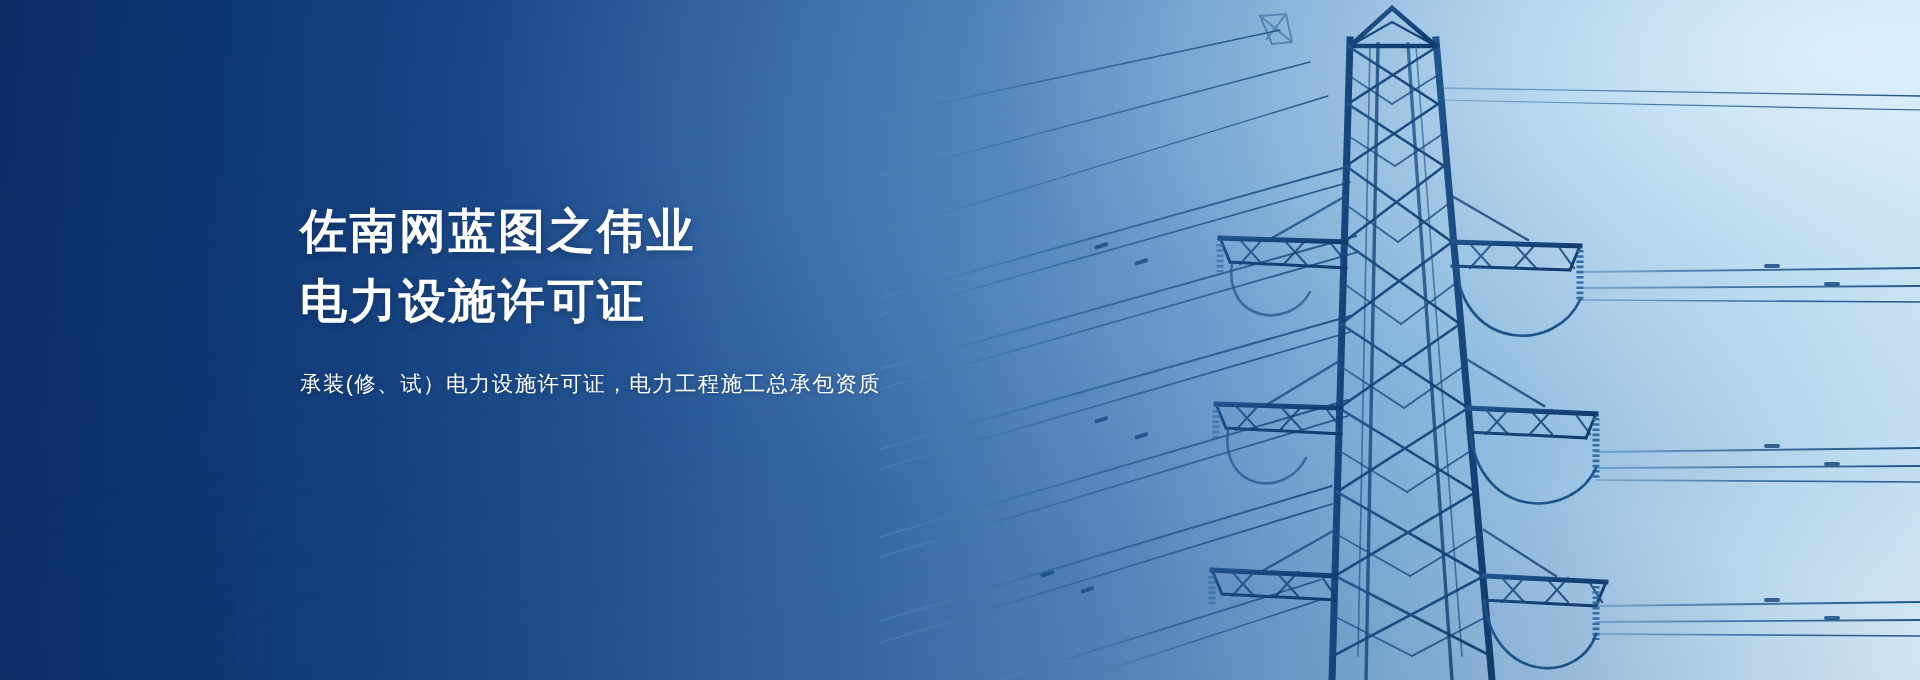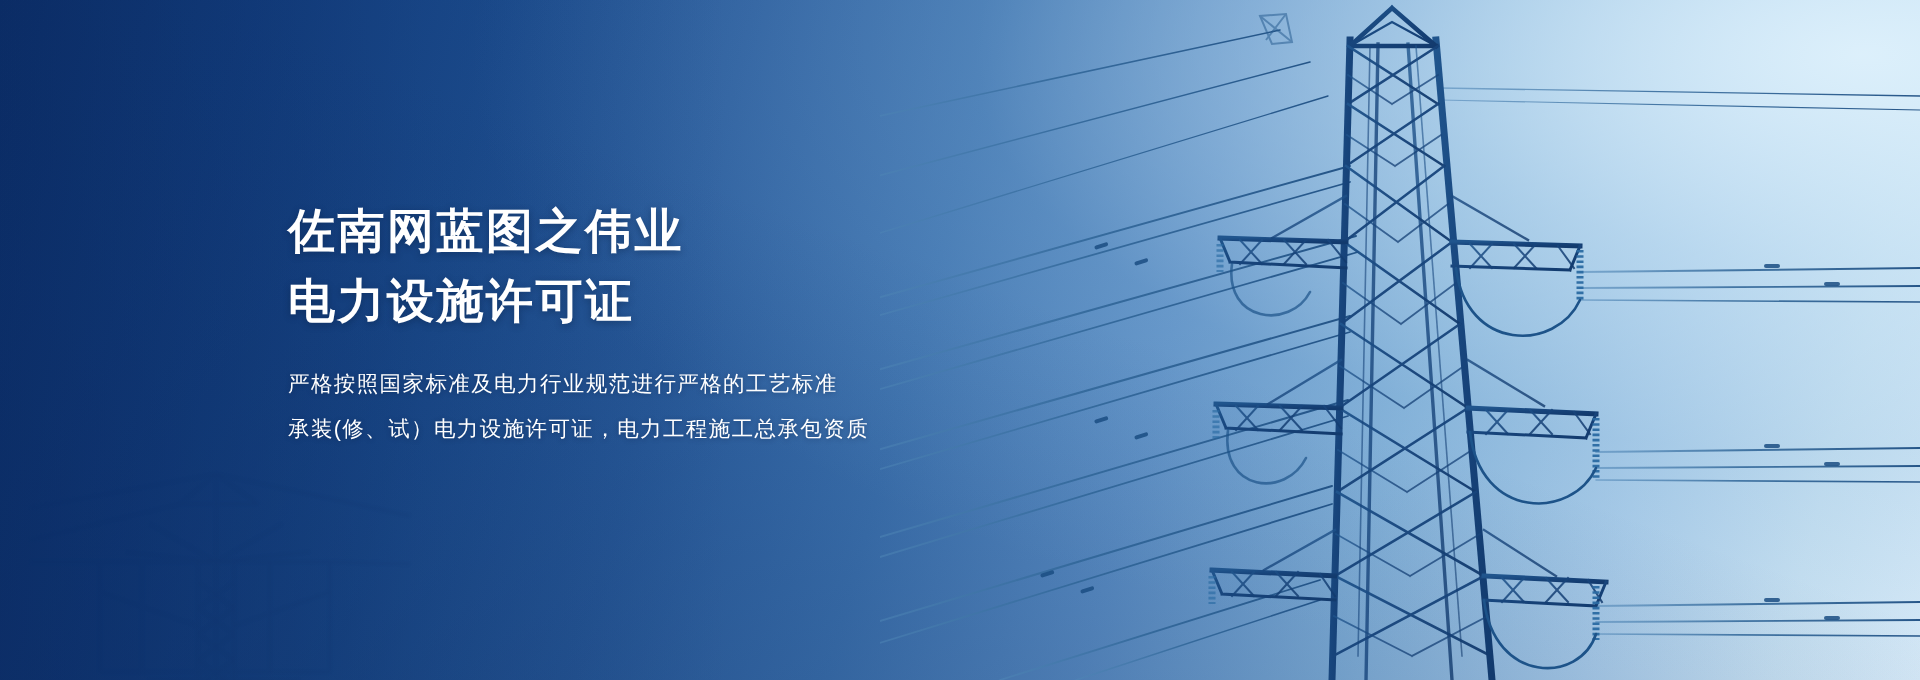--- a/index.html
+++ b/index.html
@@ -80,21 +80,21 @@
     position: absolute;
     top: 0;
     left: 880px;
     width: 1040px;
     height: 680px;
   }
 
   
   .copy {
     position: absolute;
-    left: 288px;
+    left: 300px;
     top: 196px;
     width: 900px;
   }
   .headline {
     color: #ffffff;
     font-size: 47px;
     font-weight: 700;
     line-height: 70px;
     letter-spacing: 2.5px;
     text-shadow: 0 2px 7px rgba(6,28,62,0.42);
@@ -311,18 +311,17 @@
     <g stroke="#2a5f93" stroke-width="2" fill="none" opacity="0.55">
       <path d="M392 44 L380 16 L406 14 L412 42 Z"></path>
       <path d="M380 16 L412 42 M406 14 L386 40"></path>
     </g>
   </svg>
 
   <div class="copy">
     <div class="headline">佐南网蓝图之伟业</div>
     <div class="headline">电力设施许可证</div>
     <div class="sub-wrap">
-      <div class="subline">严格按照国家标准及电力行业规范进行严格的工艺标准</div>
       <div class="subline">承装(修、试）电力设施许可证，电力工程施工总承包资质</div>
     </div>
   </div>
 
 </div>
 
 </body></html>

